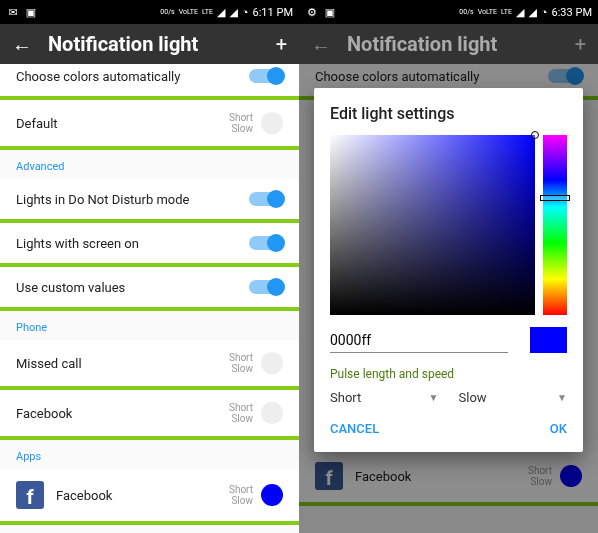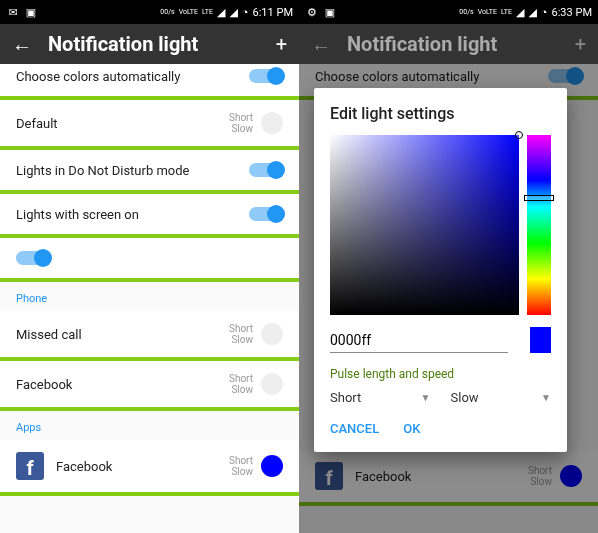--- a/index.html
+++ b/index.html
@@ -21,35 +21,35 @@
 .toggle::after{content:"";position:absolute;width:18px;height:18px;border-radius:50%;top:-2px}
 .toggle.on::after{background:#2196F3;right:-2px}
 .color-dot{width:22px;height:22px;border-radius:50%}
 .fb-icon{width:28px;height:28px;background:#3b5998;color:#fff;display:flex;align-items:flex-end;justify-content:center;font-weight:bold;font-size:20px;border-radius:3px;margin-right:12px}
 .back-arrow,.plus-icon{font-size:20px}
 .plus-icon{margin-left:auto}
 .screen.dim .content::before{content:"";position:absolute;top:64px;left:299px;right:0;bottom:0;background:rgba(0,0,0,0.45);z-index:5;width:299px}
 .dim-overlay{position:absolute;top:64px;left:0;right:0;bottom:0;background:rgba(0,0,0,0.45);z-index:5}
 .dim .appbar{color:#aaa}
 .dim .plus-icon,.dim .back-arrow{color:#888}
-.dialog{position:absolute;top:88px;left:15px;right:31px;background:#fff;border-radius:2px;box-shadow:0 8px 20px rgba(0,0,0,0.4);z-index:10;padding:16px}
+.dialog{position:absolute;top:88px;left:15px;right:15px;background:#fff;border-radius:2px;box-shadow:0 8px 20px rgba(0,0,0,0.4);z-index:10;padding:16px}
 .dialog-title{font-size:16px;font-weight:500;color:#222;margin-bottom:12px}
 .picker-area{display:flex;gap:8px;margin-bottom:12px}
 .sv-panel{flex:1;height:180px;position:relative;background:linear-gradient(to top,#000,transparent),linear-gradient(to right,#fff,#0000ff)}
 .sv-cursor{position:absolute;width:8px;height:8px;border:1px solid #000;border-radius:50%;right:-4px;top:-4px;background:rgba(255,255,255,0.3)}
 .hue-slider{width:24px;height:180px;background:linear-gradient(to bottom,#ff00ff,#0000ff 25%,#00ffff 40%,#00ff00 60%,#ffff00 80%,#ff8000 90%,#ff0000);position:relative}
 .hue-cursor{position:absolute;left:-3px;right:-3px;height:6px;border:1px solid #000;background:rgba(255,255,255,0.2);top:60px}
 .hex-row{display:flex;gap:22px;align-items:center;margin-bottom:14px}
 .hex-input{flex:1;border:none;border-bottom:1px solid #888;font-size:14px;padding:4px 0;outline:none}
 .color-preview{width:80px;height:26px}
 .pulse-label{font-size:12px;color:#4d7c0f;margin-bottom:9px}
 .pulse-row{display:flex;gap:20px;margin-bottom:16px}
 .dropdown{flex:1;display:flex;align-items:center;justify-content:space-between;font-size:13px;color:#333}
 .dropdown-caret{font-size:10px;color:#888}
-.dialog-actions{display:flex;justify-content:flex-start;gap:24px}
+.dialog-actions{display:flex;justify-content:space-between;}
 .dialog-btn{color:#2196F3;font-size:13px;font-weight:500;background:none;border:none;cursor:pointer}
 .stat-small{font-size:7px;line-height:1}
 </style>
 </head>
 <body>
 
 <div class="screen">
   <div class="statusbar">
     <div class="left">
       <span class="stat-icon">✉</span>
@@ -74,29 +74,31 @@
       <div class="toggle on"></div>
     </div>
     <div class="row">
       <span class="row-label">Default</span>
       <div class="row-sub">
         <div>Short</div>
           <div>Slow</div>
       </div>
       <div class="color-dot" style="background:#eee"></div>
     </div>
+    <div class="section-header">Advanced</div>
     <div class="row">
       <span class="row-label">Lights in Do Not Disturb mode</span>
       <div class="toggle on"></div>
     </div>
     <div class="row">
       <span class="row-label">Lights with screen on</span>
       <div class="toggle on"></div>
     </div>
     <div class="row">
+      <span class="row-label">Use custom values</span>
       <div class="toggle on"></div>
     </div>
     <div class="section-header">Phone</div>
     <div class="row">
       <span class="row-label">Missed call</span>
       <div class="row-sub">
         <div>Short</div>
           <div>Slow</div>
       </div>
       <div class="color-dot" style="background:#eee"></div>

